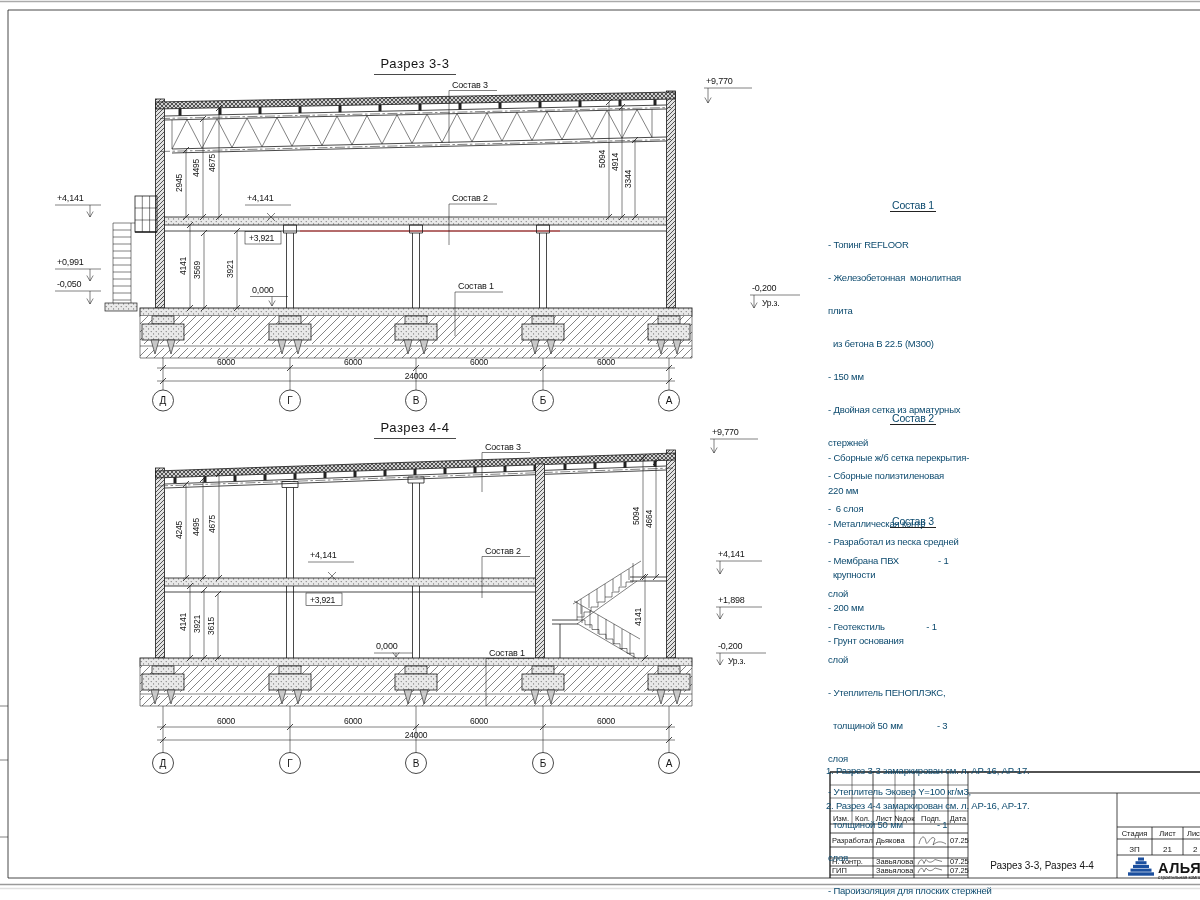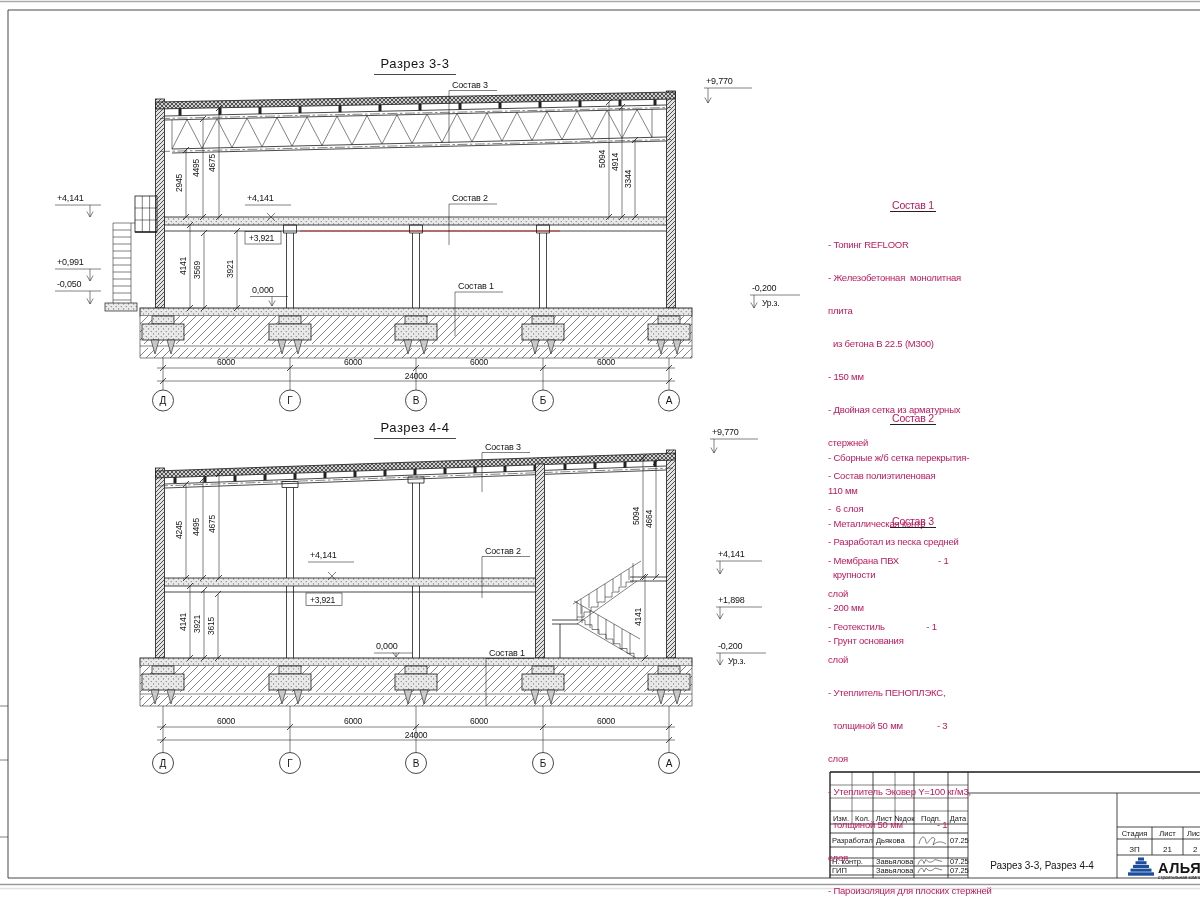--- a/index.html
+++ b/index.html
@@ -1,17 +1,17 @@
 <!DOCTYPE html>
 <html><head>
 <meta charset="utf-8">
 <style>
   html,body{margin:0;padding:0;background:#fff;}
   #page{position:relative;width:1200px;height:900px;background:#fff;overflow:hidden;
-        font-family:"Liberation Sans",sans-serif;color:#be185d;}
+        font-family:"Liberation Sans",sans-serif;color:#0c4a6e;}
   svg{position:absolute;left:0;top:0;}
   svg text{font-family:"Liberation Sans",sans-serif;fill:#151515;}
   .t8{font-size:8px;} .t75{font-size:7.5px;} .t85{font-size:8.5px;letter-spacing:-0.2px;}
   .t9{font-size:9px;letter-spacing:-0.2px;} .t10{font-size:10px;} .t13{font-size:13px;letter-spacing:0.5px;}
   .mid{text-anchor:middle;}
   .ln{stroke:#1a1a1a;stroke-width:0.8;fill:none;}
   .thin{stroke:#1a1a1a;stroke-width:0.55;fill:none;}
   .thk{stroke:#1a1a1a;stroke-width:1.3;fill:none;}
   .dd{stroke:#333;stroke-width:0.6;fill:none;stroke-dasharray:10 2.5 2.5 2.5;}
   .stub{stroke:#222;stroke-width:3;fill:none;}
@@ -380,32 +380,32 @@
 
   <div class="htext" style="left:828px;top:178px;width:210px;">
     <div class="comp-title"><span>Состав 1</span></div>
     <div>- Топинг REFLOOR</div>
     <div>- Железобетонная  монолитная</div>
     <div>плита</div>
     <div>  из бетона В 22.5 (М300)</div>
     <div>- 150 мм</div>
     <div>- Двойная сетка из арматурных</div>
     <div>стержней</div>
-    <div>- Состав полиэтиленовая</div>
+    <div>- Сборные полиэтиленовая</div>
     <div>-  6 слоя</div>
     <div>- Разработал из песка средней</div>
     <div>  крупности</div>
     <div>- 200 мм</div>
     <div>- Грунт основания</div>
   </div>
 
   <div class="htext" style="left:828px;top:391px;width:210px;">
     <div class="comp-title"><span>Состав 2</span></div>
     <div>- Сборные ж/б сетка перекрытия-</div>
-    <div>110 мм</div>
+    <div>220 мм</div>
     <div>- Металлическая контр</div>
   </div>
 
   <div class="htext" style="left:828px;top:494px;width:215px;">
     <div class="comp-title"><span>Состав 3</span></div>
     <div>- Мембрана ПВХ                - 1</div>
     <div>слой</div>
     <div>- Геотекстиль                 - 1</div>
     <div>слой</div>
     <div>- Утеплитель ПЕНОПЛЭКС,</div>
@@ -415,14 +415,18 @@
     <div>  толщиной 50 мм              - 1</div>
     <div>слоя</div>
     <div>- Пароизоляция для плоских стержней</div>
     
     
     
     
     
   </div>
 
+  <div class="htext" style="left:826px;top:742px;line-height:11.5px;">
+    <div>1. Разрез 3-3 замаркирован см. л. АР-16, АР-17.</div>
+    <div>2. Разрез 4-4 замаркирован см. л. АР-16, АР-17.</div>
+  </div>
 
 </div>
 
 </body></html>

